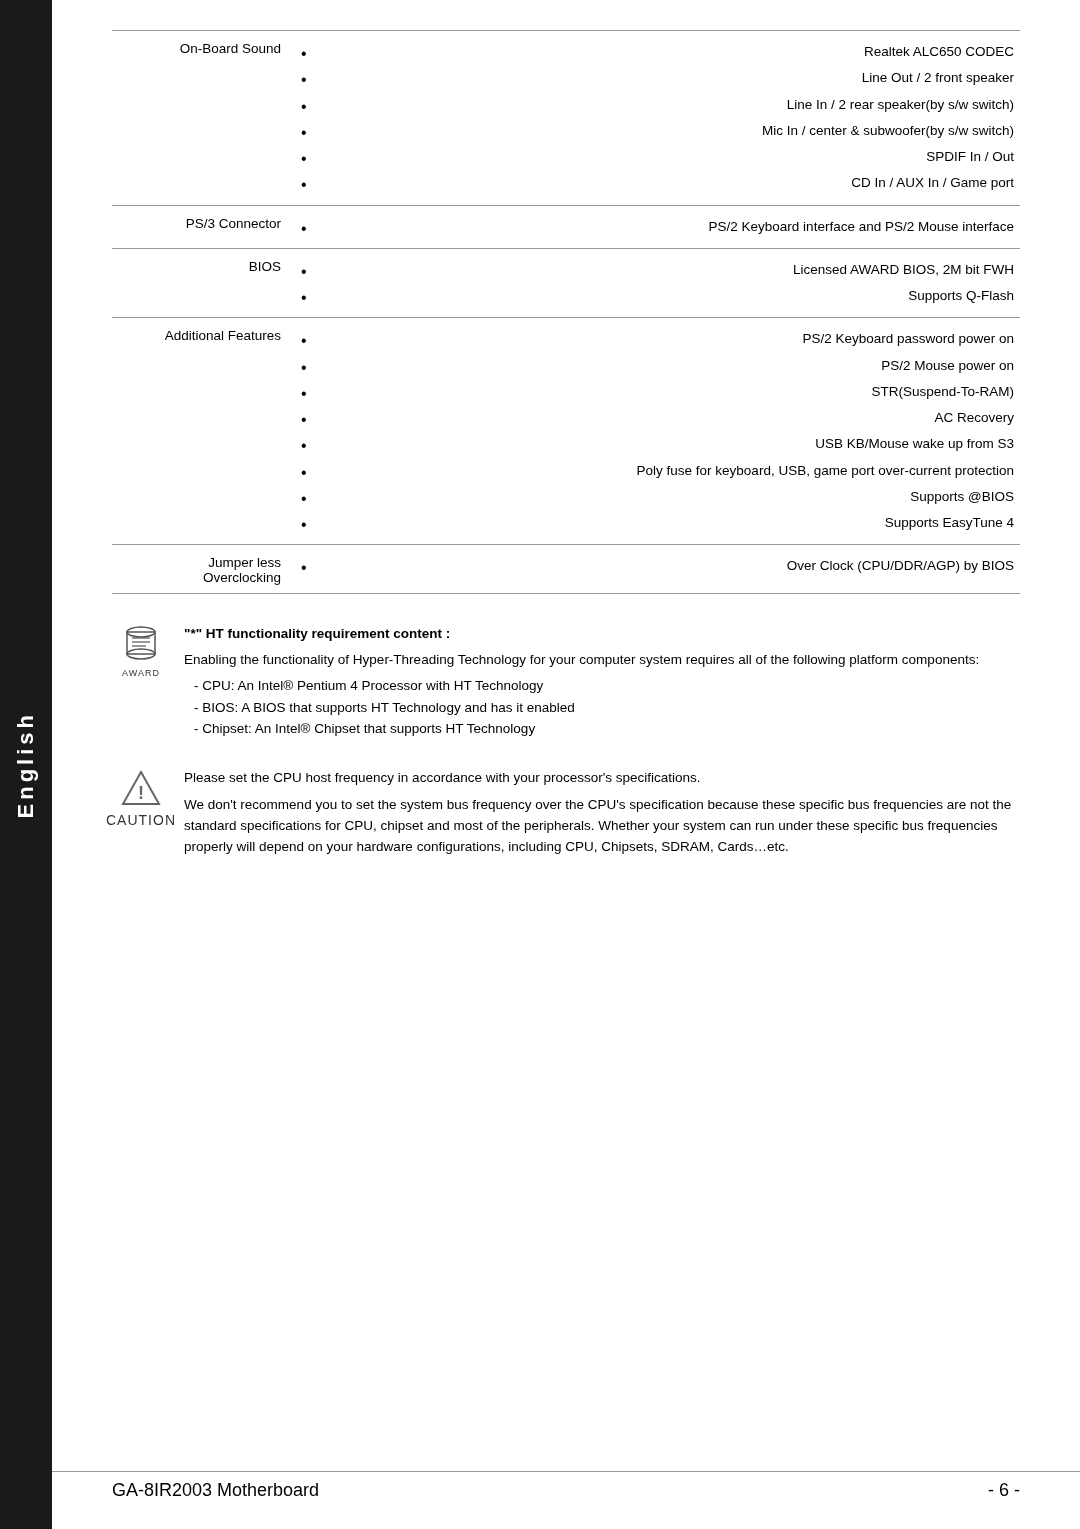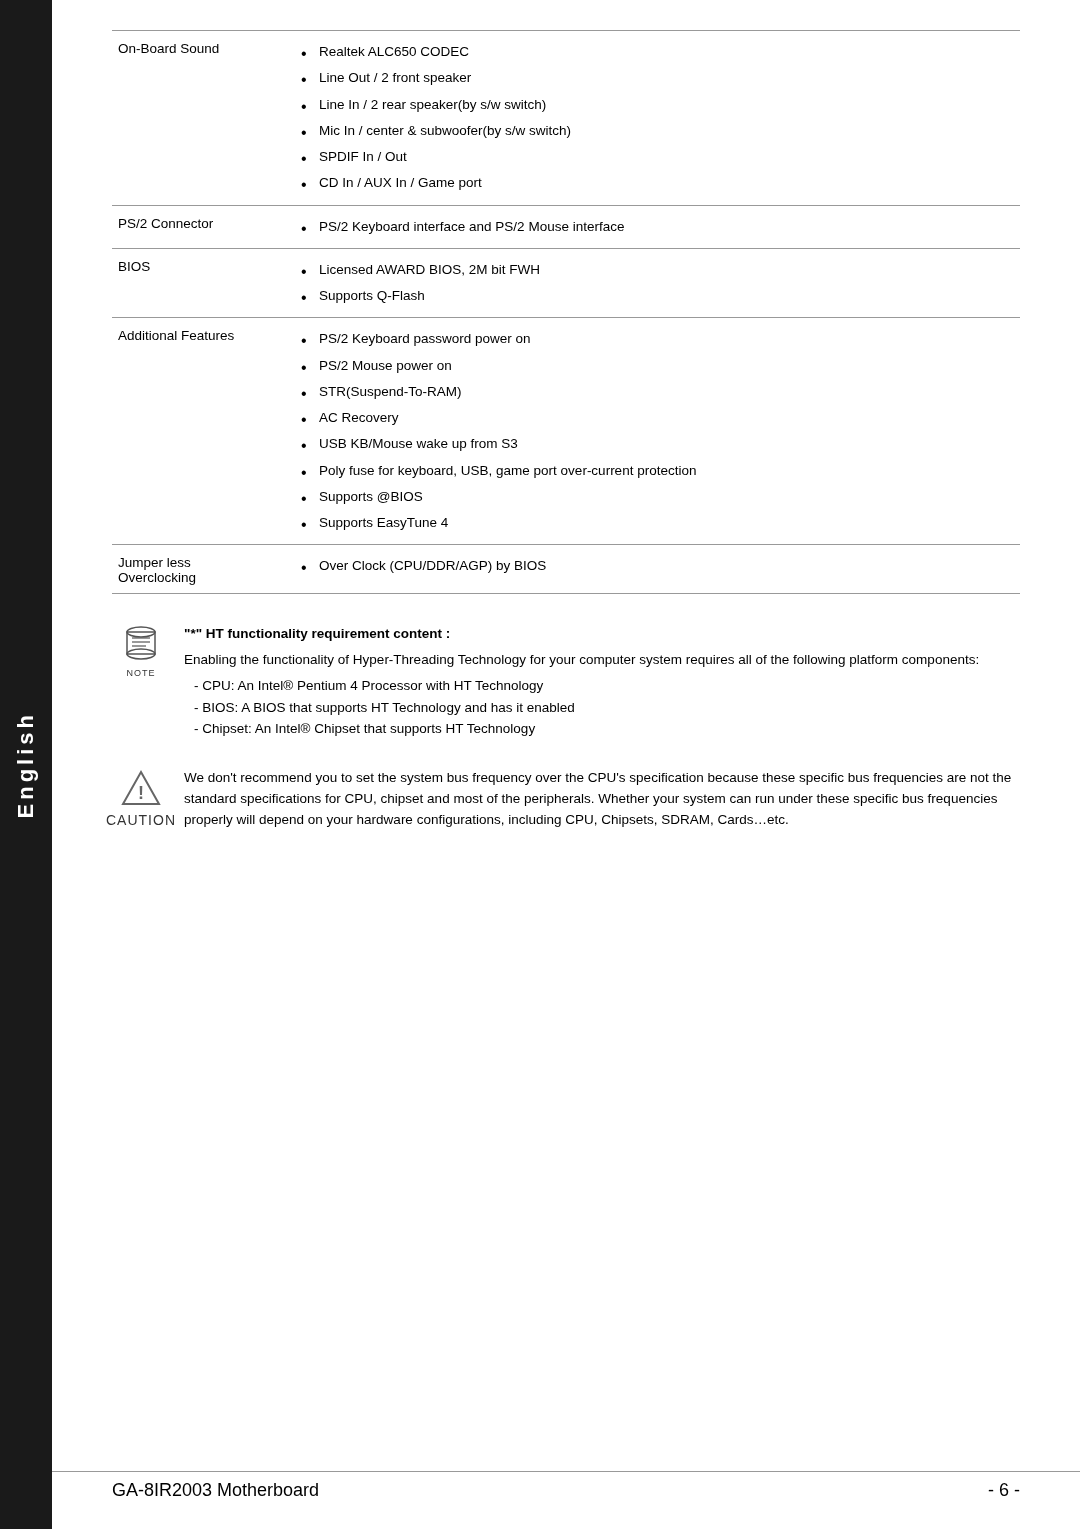--- a/index.html
+++ b/index.html
@@ -44,20 +44,21 @@
 
     
     .specs-table {
       width: 100%;
       border-collapse: collapse;
       margin-bottom: 30px;
     }
 
     .specs-table tr {
       border-top: 1px solid #999;
+      text-align: right;
     }
 
     .specs-table tr:last-child {
       border-bottom: 1px solid #999;
     }
 
     .specs-table td {
       padding: 8px 6px;
       vertical-align: top;
     }
@@ -213,21 +214,21 @@
               <li>Realtek ALC650 CODEC</li>
               <li>Line Out / 2 front speaker</li>
               <li>Line In / 2 rear speaker(by s/w switch)</li>
               <li>Mic In / center &amp; subwoofer(by s/w switch)</li>
               <li>SPDIF In / Out</li>
               <li>CD In / AUX In / Game port</li>
             </ul>
           </td>
         </tr>
         <tr>
-          <td class="label-col">PS/2 Connector</td>
+          <td class="label-col">PS/3 Connector</td>
           <td class="bullet-col">
             <ul class="bullet-list">
               <li>PS/2 Keyboard interface and PS/2 Mouse interface</li>
             </ul>
           </td>
         </tr>
         <tr>
           <td class="label-col">BIOS</td>
           <td class="bullet-col">
             <ul class="bullet-list">
@@ -268,21 +269,21 @@
       <svg class="note-svg" viewBox="0 0 42 42" xmlns="http://www.w3.org/2000/svg">
 
         <ellipse cx="21" cy="8" rx="14" ry="5" fill="none" stroke="#555" stroke-width="1.5"></ellipse>
         <rect x="7" y="8" width="28" height="22" fill="none" stroke="#555" stroke-width="1.5"></rect>
         <ellipse cx="21" cy="30" rx="14" ry="5" fill="none" stroke="#555" stroke-width="1.5"></ellipse>
 
         <line x1="12" y1="14" x2="30" y2="14" stroke="#555" stroke-width="1.2"></line>
         <line x1="12" y1="18" x2="30" y2="18" stroke="#555" stroke-width="1.2"></line>
         <line x1="12" y1="22" x2="26" y2="22" stroke="#555" stroke-width="1.2"></line>
       </svg>
-      <span class="note-label">NOTE</span>
+      <span class="note-label">AWARD</span>
     </div>
     <div class="note-text">
       <div class="note-title">"*" HT functionality requirement content :</div>
       <p>Enabling the functionality of Hyper-Threading Technology for your computer system requires all of the following platform components:</p>
       <div id="note-dash-items">
           <span class="dash-item">- CPU: An Intel® Pentium 4 Processor with HT Technology</span>
           <span class="dash-item">- BIOS: A BIOS that supports HT Technology and has it enabled</span>
           <span class="dash-item">- Chipset: An Intel® Chipset that supports HT Technology</span>
         </div>
     </div>
@@ -292,20 +293,21 @@
     <div class="caution-icon">
 
       <svg class="caution-svg" viewBox="0 0 42 42" xmlns="http://www.w3.org/2000/svg">
         <polygon points="21,4 39,36 3,36" fill="none" stroke="#666" stroke-width="2"></polygon>
         <text x="21" y="31" text-anchor="middle" font-size="18" font-weight="bold" fill="#666">!</text>
       </svg>
       <span class="caution-label">CAUTION</span>
     </div>
     <div class="caution-text">
       <div id="caution-lines">
+          <p style="margin-bottom: 6px;">Please set the CPU host frequency in accordance with your processor's specifications.</p>
           <p style="margin-bottom: 0px;">We don't recommend you to set the system bus frequency over the CPU's specification because these specific bus frequencies are not the standard specifications for CPU, chipset and most of the peripherals. Whether your system can run under these specific bus frequencies properly will depend on your hardware configurations, including CPU, Chipsets, SDRAM, Cards…etc.</p>
         </div>
     </div>
   </div>
 
 </div>
 
 <div class="footer">
   <span>GA-8IR2003 Motherboard</span>
   <span>- 6 -</span>

